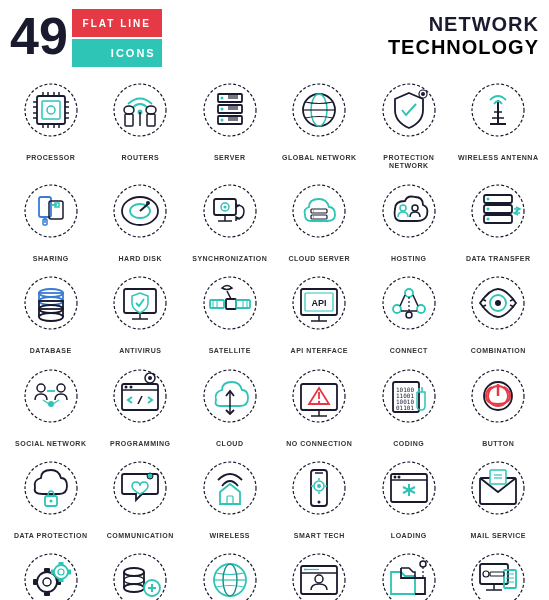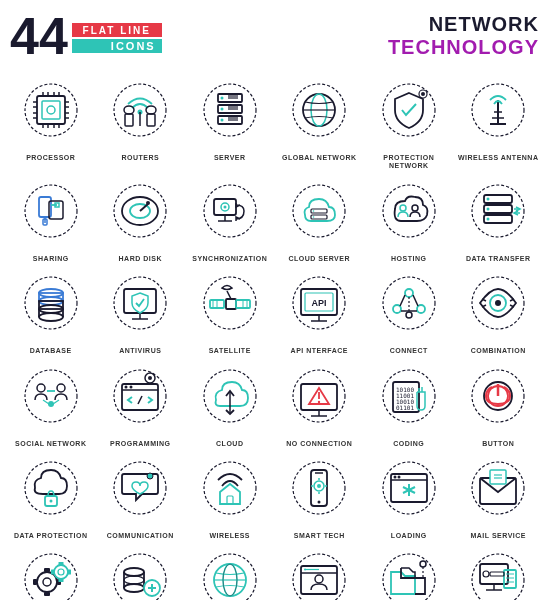--- a/index.html
+++ b/index.html
@@ -32,21 +32,21 @@
       line-height: 1;
     }
 
     .flat-line {
       display: flex;
       flex-direction: column;
       gap: 2px;
     }
 
     .flat-bar {
-      height: 14px;
+      height: 28px;
       display: flex;
       align-items: center;
       justify-content: center;
       font-size: 10px;
       font-weight: 800;
       letter-spacing: 2px;
       color: #fff;
       padding: 0 6px;
     }
 
@@ -72,21 +72,21 @@
     .header-title-line1 {
       font-size: 20px;
       font-weight: 900;
       color: #1a1a2e;
       letter-spacing: 1px;
     }
 
     .header-title-line2 {
       font-size: 20px;
       font-weight: 900;
-      color: #a21caf;
+      color: #000000;
       letter-spacing: 1px;
     }
 
     .icons-grid {
       display: grid;
       grid-template-columns: repeat(6, 1fr);
       gap: 0;
       padding: 4px 6px;
     }
 
@@ -120,21 +120,21 @@
     
     svg {
       overflow: visible;
     }
   </style>
 </head>
 <body>
 
 <div class="header">
   <div class="header-left">
-    <div class="header-number">44</div>
+    <div class="header-number">49</div>
     <div class="flat-line" style="margin-top:4px;">
       <div class="flat-bar red">
         <span>FLAT LINE</span>
       </div>
       <div class="flat-bar teal">
         <span class="icons-word" style="color:#fff;font-size:11px;letter-spacing:2px;">ICONS</span>
       </div>
     </div>
   </div>
   <div class="header-right">

